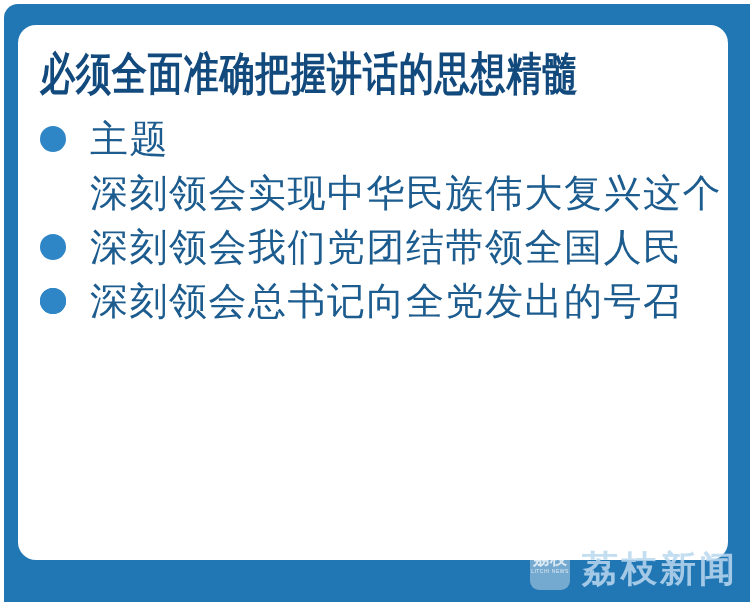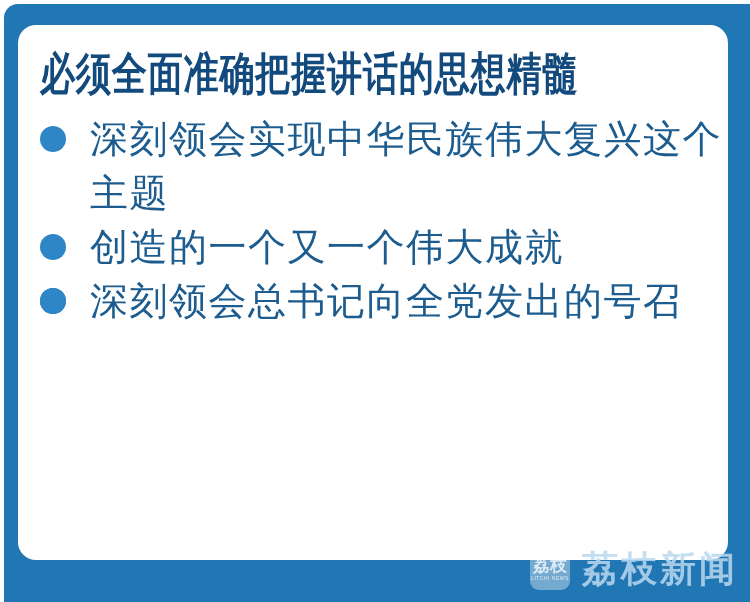--- a/index.html
+++ b/index.html
@@ -73,21 +73,20 @@
     gap: 12px;
     pointer-events: none;
   }
   .wm-logo {
     width: 40px; height: 40px;
     border-radius: 9px;
     background: rgba(255, 255, 255, 0.38);
     display: flex;
     flex-direction: column;
     align-items: center;
-    justify-content: center;
     color: rgba(255, 255, 255, 0.75);
     overflow: hidden;
   }
   .wm-logo-zh {
     font-size: 17px;
     line-height: 18px;
     font-weight: bold;
     white-space: nowrap;
   }
   .wm-logo-en {
@@ -107,26 +106,26 @@
 </head>
 <body>
 
 <div class="stage">
   <div class="frame">
     <div class="card">
       <h1 class="card-title">必须全面准确把握讲话的思想精髓</h1>
       <ul class="bullet-list">
           <li>
             <span class="dot"></span>
+            <div class="bullet-line">主题</div>
             <div class="bullet-line">深刻领会实现中华民族伟大复兴这个</div>
-            <div class="bullet-line">主题</div>
           </li>
           <li>
             <span class="dot"></span>
-            <div class="bullet-line">创造的一个又一个伟大成就</div>
+            <div class="bullet-line">深刻领会我们党团结带领全国人民</div>
           </li>
           <li>
             <span class="dot"></span>
           </li>
           <li>
             <span class="dot"></span>
             <div class="bullet-line">深刻领会总书记向全党发出的号召</div>
           </li>
         </ul>
     </div>

